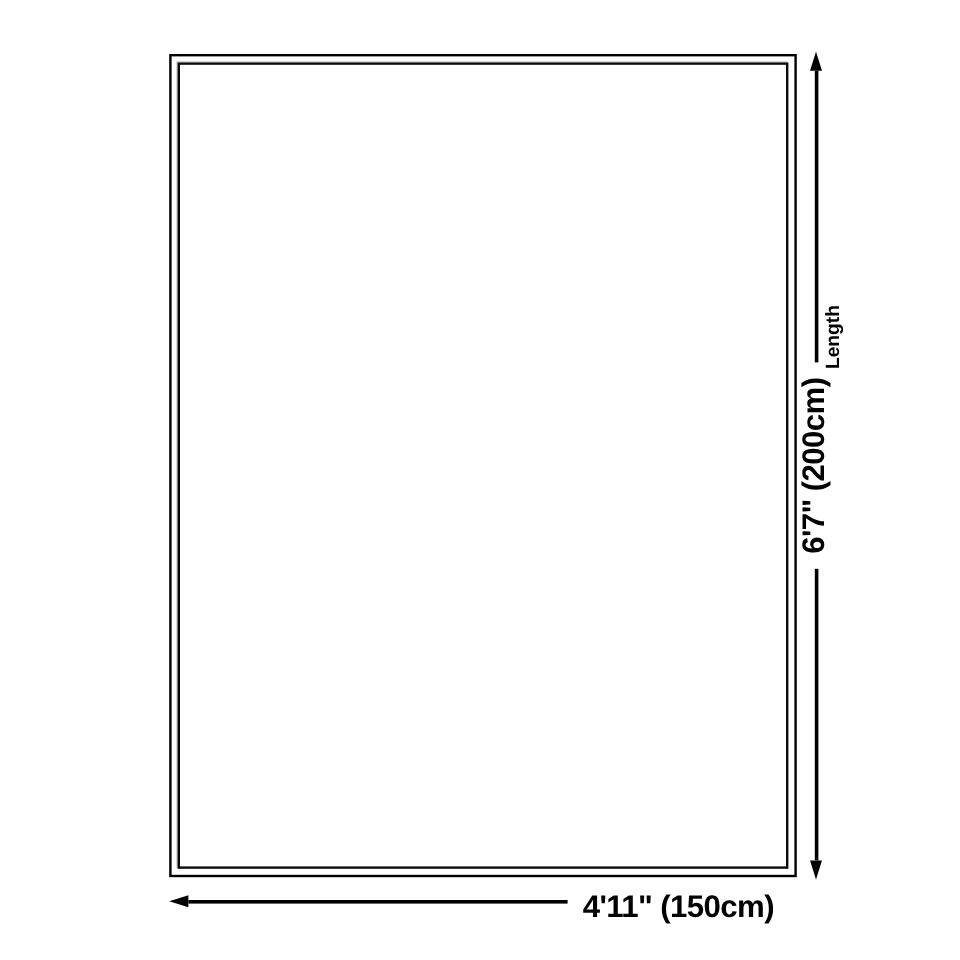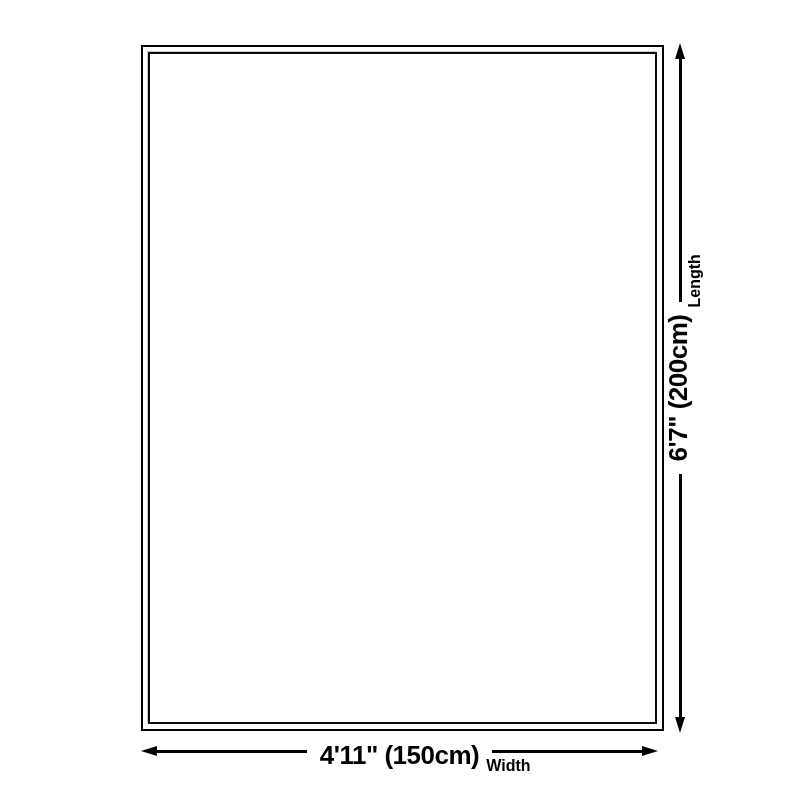--- a/index.html
+++ b/index.html
@@ -106,25 +106,20 @@
   <div class="rug">
     <div class="rug-inner"></div>
   </div>
 
   <div class="dim horizontal">
     <div class="seg">
       <span class="ah pt-left"></span>
       <span class="rule"></span>
     </div>
     <div class="val">4'11" (150cm)</div>
-    <div class="seg">
-      <span class="sub">Width</span>
-      <span class="rule"></span>
-      <span class="ah pt-right"></span>
-    </div>
   </div>
 
   <div class="dim vertical">
     <div class="seg">
       <span class="ah pt-left"></span>
       <span class="rule"></span>
     </div>
     <div class="val">6'7" (200cm)</div>
     <div class="seg">
       <span class="sub">Length</span>

